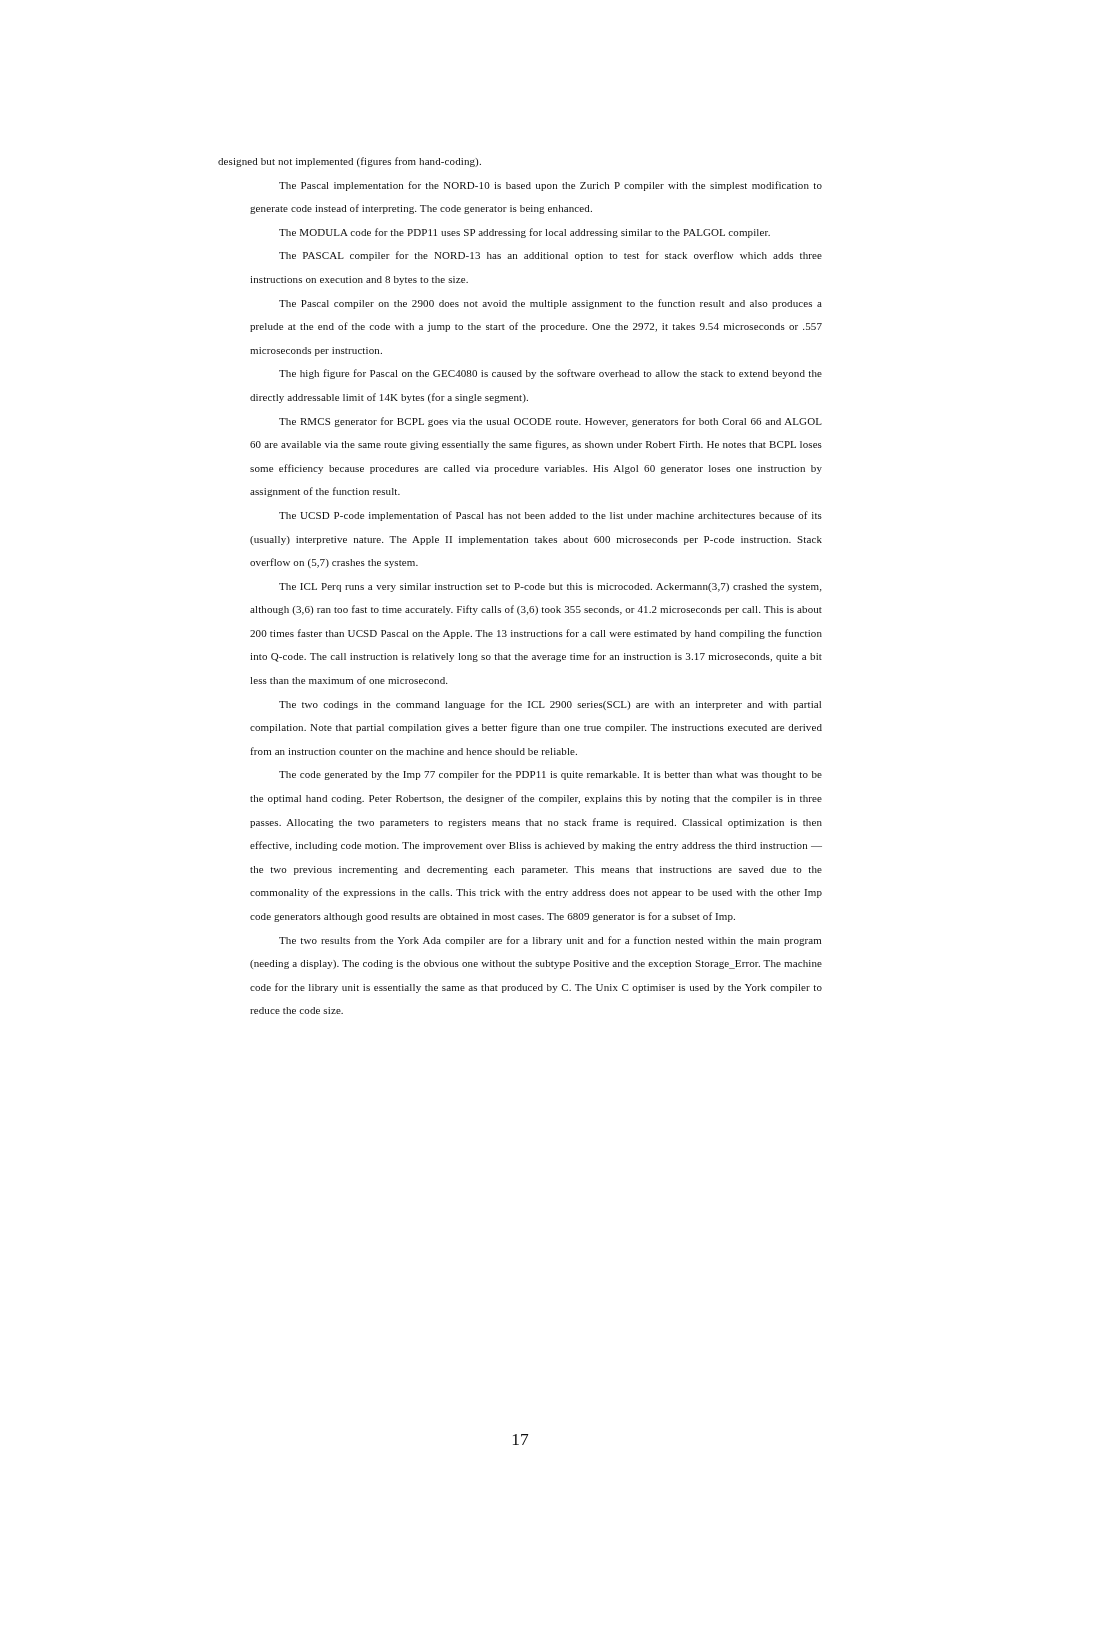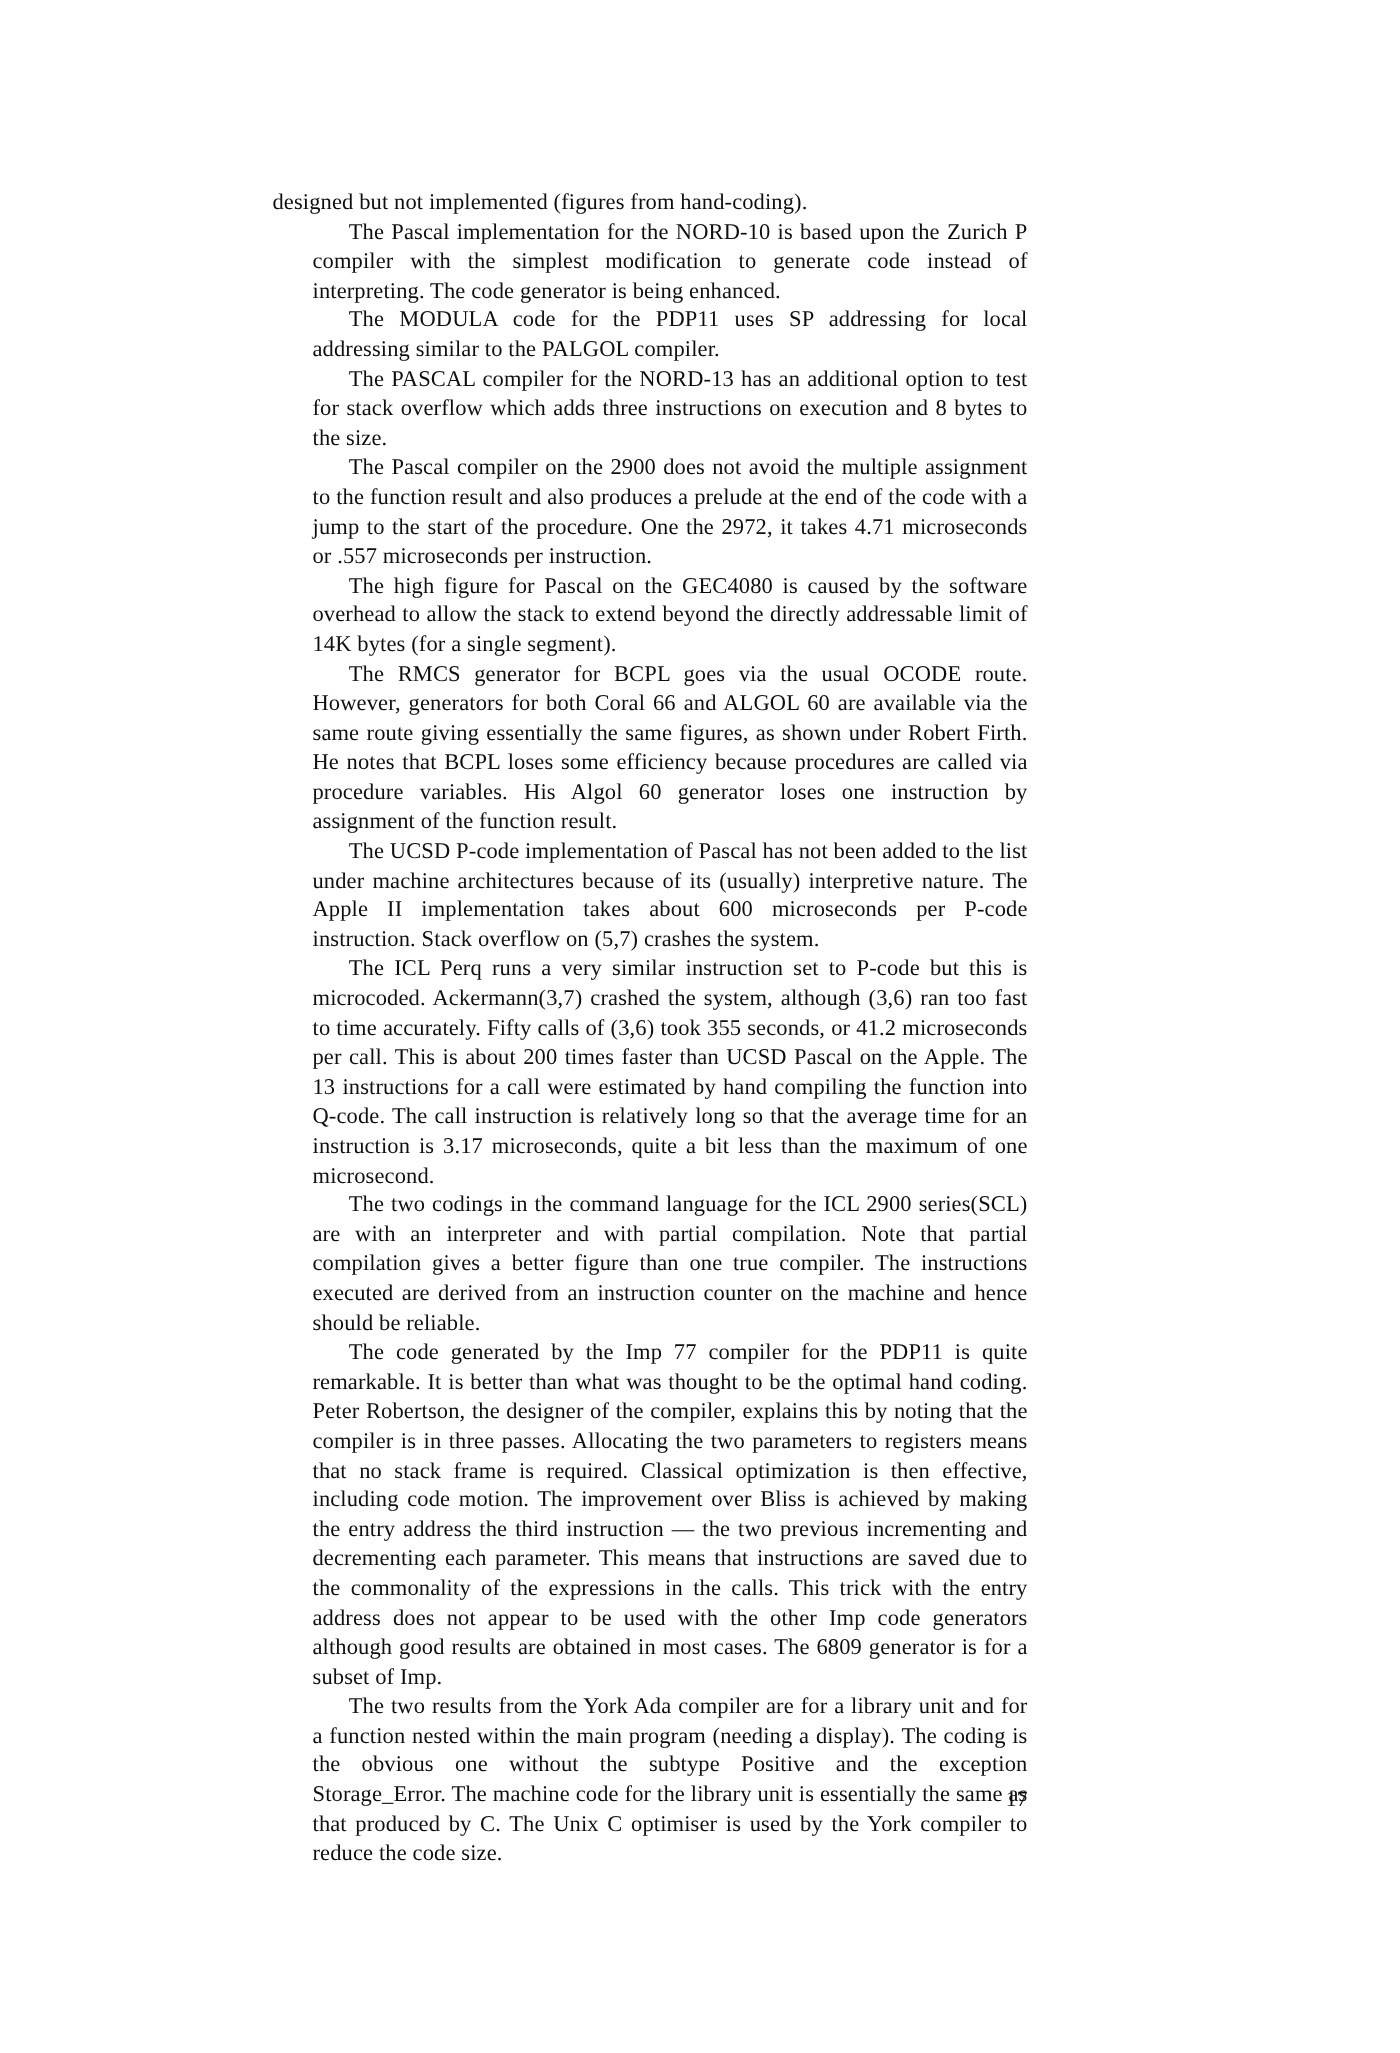--- a/index.html
+++ b/index.html
@@ -14,53 +14,53 @@
     background: #ffffff;
     color: #0e0e0e;
     font-family: "Liberation Serif", "DejaVu Serif", serif;
     overflow: hidden;
   }
   .text-block {
     position: absolute;
     left: 218px;
     top: 150px;
     width: 604px;
-    font-size: 18px;
+    font-size: 11px;
     line-height: 23.6px;
     text-align: justify;
     letter-spacing: 0.1px;
   }
   .text-block p {
     margin: 0;
     padding: 0;
   }
   .text-block p.indent {
     text-indent: 29px;
     margin-left: 32px;
   }
   .page-number {
     position: absolute;
     left: 218px;
     top: 1428px;
     width: 604px;
-    text-align: right;
+    text-align: center;
     font-size: 17.4px;
     line-height: 23.6px;
   }
 </style>
 </head>
 <body>
 
 <div class="page">
   <div class="text-block">
       <p class="">designed but not implemented (figures from hand-coding).</p>
       <p class="indent">The Pascal implementation for the NORD-10 is based upon the Zurich P compiler with the simplest modification to generate code instead of interpreting. The code generator is being enhanced.</p>
       <p class="indent">The MODULA code for the PDP11 uses SP addressing for local addressing similar to the PALGOL compiler.</p>
       <p class="indent">The PASCAL compiler for the NORD-13 has an additional option to test for stack overflow which adds three instructions on execution and 8 bytes to the size.</p>
-      <p class="indent">The Pascal compiler on the 2900 does not avoid the multiple assignment to the function result and also produces a prelude at the end of the code with a jump to the start of the procedure. One the 2972, it takes 4.71 microseconds or .557 microseconds per instruction.</p>
+      <p class="indent">The Pascal compiler on the 2900 does not avoid the multiple assignment to the function result and also produces a prelude at the end of the code with a jump to the start of the procedure. One the 2972, it takes 9.54 microseconds or .557 microseconds per instruction.</p>
       <p class="indent">The high figure for Pascal on the GEC4080 is caused by the software overhead to allow the stack to extend beyond the directly addressable limit of 14K bytes (for a single segment).</p>
       <p class="indent">The RMCS generator for BCPL goes via the usual OCODE route. However, generators for both Coral 66 and ALGOL 60 are available via the same route giving essentially the same figures, as shown under Robert Firth.  He notes that BCPL loses some efficiency because procedures are called via procedure variables.  His Algol 60 generator loses one instruction by assignment of the function result.</p>
       <p class="indent">The UCSD P-code implementation of Pascal has not been added to the list under machine architectures because of its (usually) interpretive nature.  The Apple II implementation takes about 600 microseconds per P-code instruction. Stack overflow on (5,7) crashes the system.</p>
       <p class="indent">The ICL Perq runs a very similar instruction set to P-code but this is microcoded. Ackermann(3,7) crashed the system, although (3,6) ran too fast to time accurately. Fifty calls of (3,6) took 355 seconds, or 41.2 microseconds per call. This is about 200 times faster than UCSD Pascal on the Apple.  The 13 instructions for a call were estimated by hand compiling the function into Q-code.  The call instruction is relatively long so that the average time for an instruction is 3.17 microseconds, quite a bit less than the maximum of one microsecond.</p>
       <p class="indent">The two codings in the command language for the ICL 2900 series(SCL) are with an interpreter and with partial compilation. Note that partial compilation gives a better figure than one true compiler. The instructions executed are derived from an instruction counter on the machine and hence should be reliable.</p>
       <p class="indent">The code generated by the Imp 77 compiler for the PDP11 is quite remarkable.  It is better than what was thought to be the optimal hand coding.  Peter Robertson, the designer of the compiler, explains this by noting that the compiler is in three passes. Allocating the two parameters to registers means that no stack frame is required. Classical optimization is then effective, including code motion.  The improvement over Bliss is achieved by making the entry address the third instruction — the two previous incrementing and decrementing each parameter. This means that instructions are saved due to the commonality of the expressions in the calls. This trick with the entry address does not appear to be used with the other Imp code generators although good results are obtained in most cases. The 6809 generator is for a subset of Imp.</p>
       <p class="indent">The two results from the York Ada compiler are for a library unit and for a function nested within the main program (needing a display).  The coding is the obvious one without the subtype Positive and the exception Storage_Error.  The machine code for the library unit is essentially the same as that produced by C. The Unix C optimiser is used by the York compiler to reduce the code size.</p>
     </div>
   <div class="page-number">17</div>
 </div>

